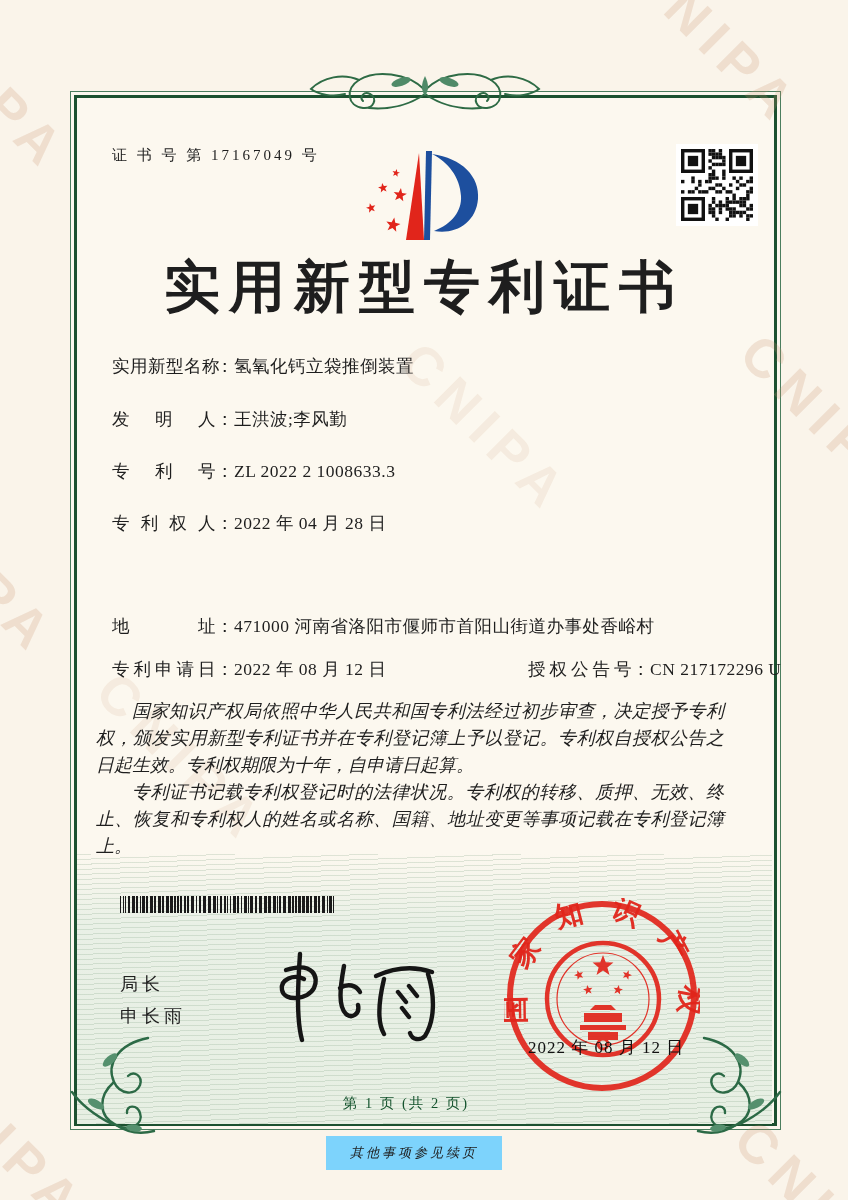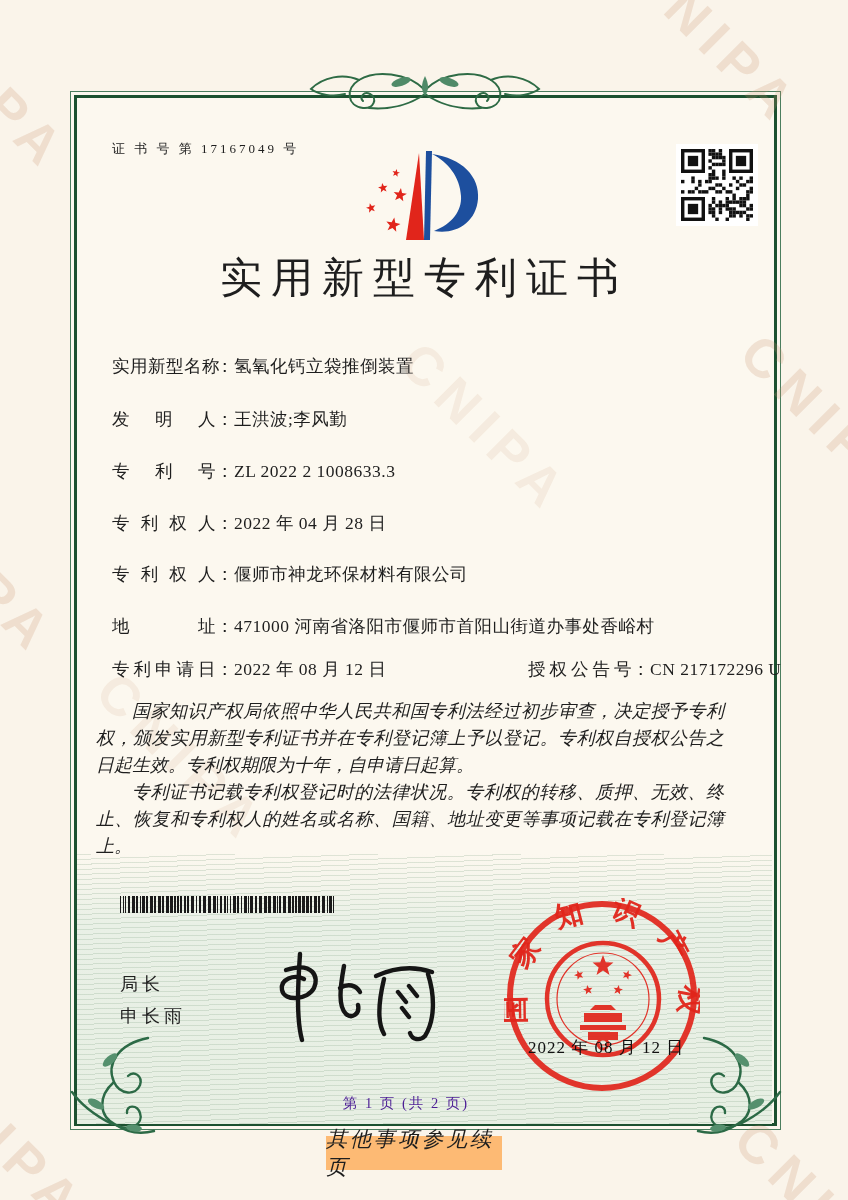--- a/index.html
+++ b/index.html
@@ -13,46 +13,46 @@
   
   .frame{position:absolute;left:70px;top:91px;width:709px;height:1037px;
          border:1px solid #4a7d5e;background:#fcf8ef;z-index:0;}
   .frame-inner{position:absolute;left:3px;top:3px;right:3px;bottom:3px;border:3px solid #1c5130;}
   
   .band{position:absolute;left:77px;top:854px;width:695px;height:270px;z-index:1;
         background:
           repeating-linear-gradient(178deg, rgba(122,158,126,.23) 0 1px, rgba(0,0,0,0) 1px 5px),
           linear-gradient(to bottom, rgba(233,240,230,0), #e9f0e6 70px, #e7efe3);}
   
-  .certno{position:absolute;left:112px;top:140px;font-size:13px;letter-spacing:3px;z-index:3;}
+  .certno{position:absolute;left:112px;top:146px;font-size:15px;letter-spacing:3px;z-index:3;}
   .logo{position:absolute;left:366px;top:146px;z-index:3;}
   .qrwrap{position:absolute;left:676px;top:144px;width:82px;height:82px;background:#fff;z-index:3;}
-  .title{position:absolute;left:0;width:848px;top:250px;text-align:center;font-size:42px;
-         font-weight:normal;letter-spacing:9px;z-index:3;}
+  .title{position:absolute;left:0;width:848px;top:250px;text-align:center;font-size:56px;
+         font-weight:bold;letter-spacing:9px;z-index:3;}
   
   .frow{position:absolute;left:112px;font-size:17.5px;letter-spacing:.5px;z-index:3;white-space:nowrap;}
   .flabel{display:inline-block;width:104px;text-align:justify;text-align-last:justify;font-family:Liberation Mono, monospace;}
   .fcolon{display:inline-block;}
   .fvalue{display:inline-block;}
   .grant2{position:absolute;left:416px;top:0;}
   
   .body-text{position:absolute;left:96px;top:698px;width:628px;font-size:18px;line-height:27px;
              font-style:italic;z-index:3;text-align:justify;}
   .body-text p{margin:0;text-indent:2em;}
   
   .barcode{position:absolute;left:120px;top:896px;z-index:3;}
   .comm-title{position:absolute;left:120px;top:972px;font-size:18px;letter-spacing:4px;z-index:3;}
   .comm-name{position:absolute;left:120px;top:1004px;font-size:18px;letter-spacing:4px;z-index:3;}
   .sig{position:absolute;left:256px;top:948px;z-index:3;}
   .seal{position:absolute;left:504px;top:898px;z-index:3;}
   .seal-date{position:absolute;left:528px;top:1036px;font-size:17px;letter-spacing:1px;color:#111;z-index:4;}
   .pageinfo{position:absolute;left:0;width:812px;top:1094px;text-align:center;font-size:14.5px;
-            letter-spacing:2px;color:#4c1d95;z-index:3;}
-  .footnote{position:absolute;left:326px;top:1136px;width:176px;height:34px;background:#fdba74;
-            display:flex;align-items:center;justify-content:center;font-size:21px;letter-spacing:3px;
+            letter-spacing:2px;color:#14532d;z-index:3;}
+  .footnote{position:absolute;left:326px;top:1136px;width:176px;height:34px;background:#7dd3fc;
+            display:flex;align-items:center;justify-content:center;font-size:13px;letter-spacing:3px;
             font-style:italic;z-index:3;}
   .ornament-top{position:absolute;left:303px;top:64px;z-index:2;}
   .corner-bl{position:absolute;left:52px;top:1032px;z-index:3;}
   .corner-br{position:absolute;left:696px;top:1032px;z-index:3;transform:scaleX(-1);}
 </style>
 </head>
 <body>
 
 <div class="page">
 
@@ -233,23 +233,20 @@
   </div>
   <div class="frow" style="top:407px">
     <span class="flabel">发明人</span><span class="fcolon">：</span><span class="fvalue">王洪波;李风勤</span>
   </div>
   <div class="frow" style="top:459px">
     <span class="flabel">专利号</span><span class="fcolon">：</span><span class="fvalue">ZL 2022 2 1008633.3</span>
   </div>
   <div class="frow" style="top:511px">
     <span class="flabel">专利权人</span><span class="fcolon">：</span><span class="fvalue">2022 年 04 月 28 日</span>
   </div>
-  <div class="frow" style="top:562px">
-    <span class="flabel">专利权人</span><span class="fcolon">：</span><span class="fvalue">偃师市神龙环保材料有限公司</span>
-  </div>
   <div class="frow" style="top:614px">
     <span class="flabel">地址</span><span class="fcolon">：</span><span class="fvalue">471000 河南省洛阳市偃师市首阳山街道办事处香峪村</span>
   </div>
   <div class="frow" style="top:657px;width:640px">
     <span class="flabel">专利申请日</span><span class="fcolon">：</span><span class="fvalue">2022 年 08 月 12 日</span>
     <span class="grant2">
       <span class="flabel">授权公告号</span><span class="fcolon">：</span><span class="fvalue">CN 217172296 U</span>
     </span>
   </div>
 

